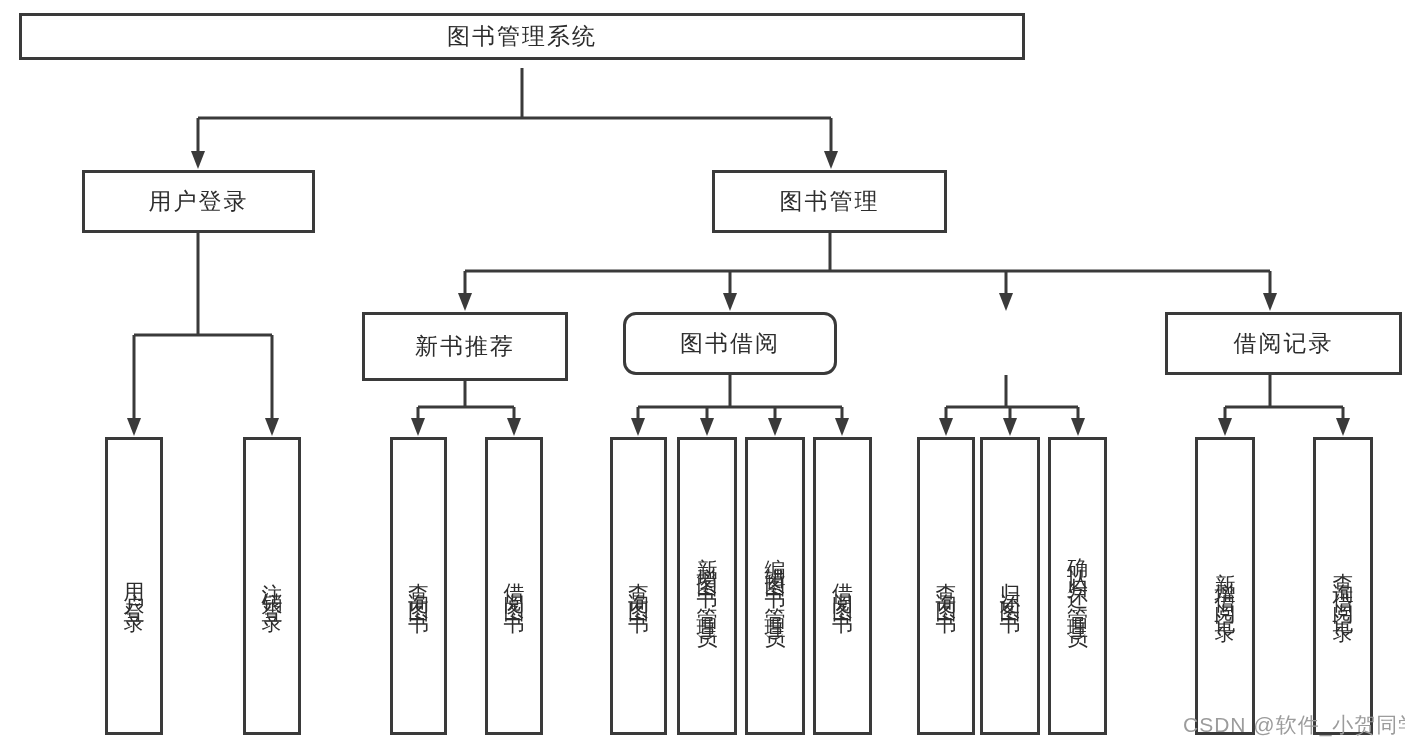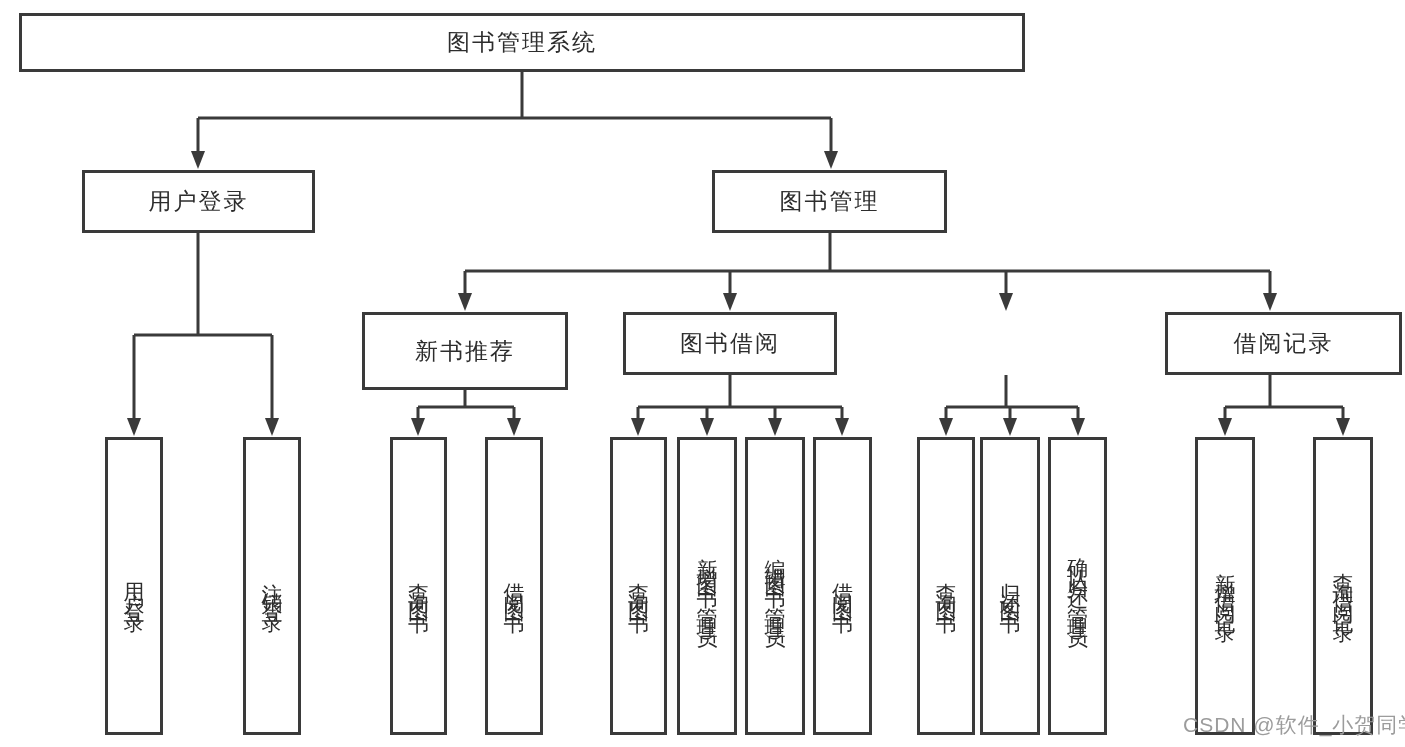--- a/index.html
+++ b/index.html
@@ -89,35 +89,35 @@
       <polygon points="768,418 782,418 775,436"></polygon>
       <polygon points="835,418 849,418 842,436"></polygon>
       <polygon points="939,418 953,418 946,436"></polygon>
       <polygon points="1003,418 1017,418 1010,436"></polygon>
       <polygon points="1071,418 1085,418 1078,436"></polygon>
       <polygon points="1218,418 1232,418 1225,436"></polygon>
       <polygon points="1336,418 1350,418 1343,436"></polygon>
     </g>
   </svg>
 
-  <div class="node hnode" style="left:19px; top:13px; width:1006px; height:59px;">
+  <div class="node hnode" style="left:19px; top:13px; width:1006px; height:47px;">
     <span>图书管理系统</span>
   </div>
 
   <div class="node hnode" style="left:82px; top:170px; width:233px; height:63px;">
     <span>用户登录</span>
   </div>
   <div class="node hnode" style="left:712px; top:170px; width:235px; height:63px;font-family:Liberation Mono, monospace;">
     <span>图书管理</span>
   </div>
 
-  <div class="node hnode" style="left:362px; top:312px; width:206px; height:78px;">
+  <div class="node hnode" style="left:362px; top:312px; width:206px; height:69px;">
     <span>新书推荐</span>
   </div>
-  <div class="node hnode" style="left:623px; top:312px; width:214px; height:63px;">
+  <div class="node hnode" style="left:623px; top:312px; width:214px; height:63px;border-radius:13px;">
     <span>图书借阅</span>
   </div>
   <div class="node hnode" style="left:1165px; top:312px; width:237px; height:63px;">
     <span>借阅记录</span>
   </div>
 
   <div class="node vnode" style="left:105px; top:437px; width:58px; height:298px;">
     <span>用户登录</span>
   </div>
   <div class="node vnode" style="left:243px; top:437px; width:58px; height:298px;">

